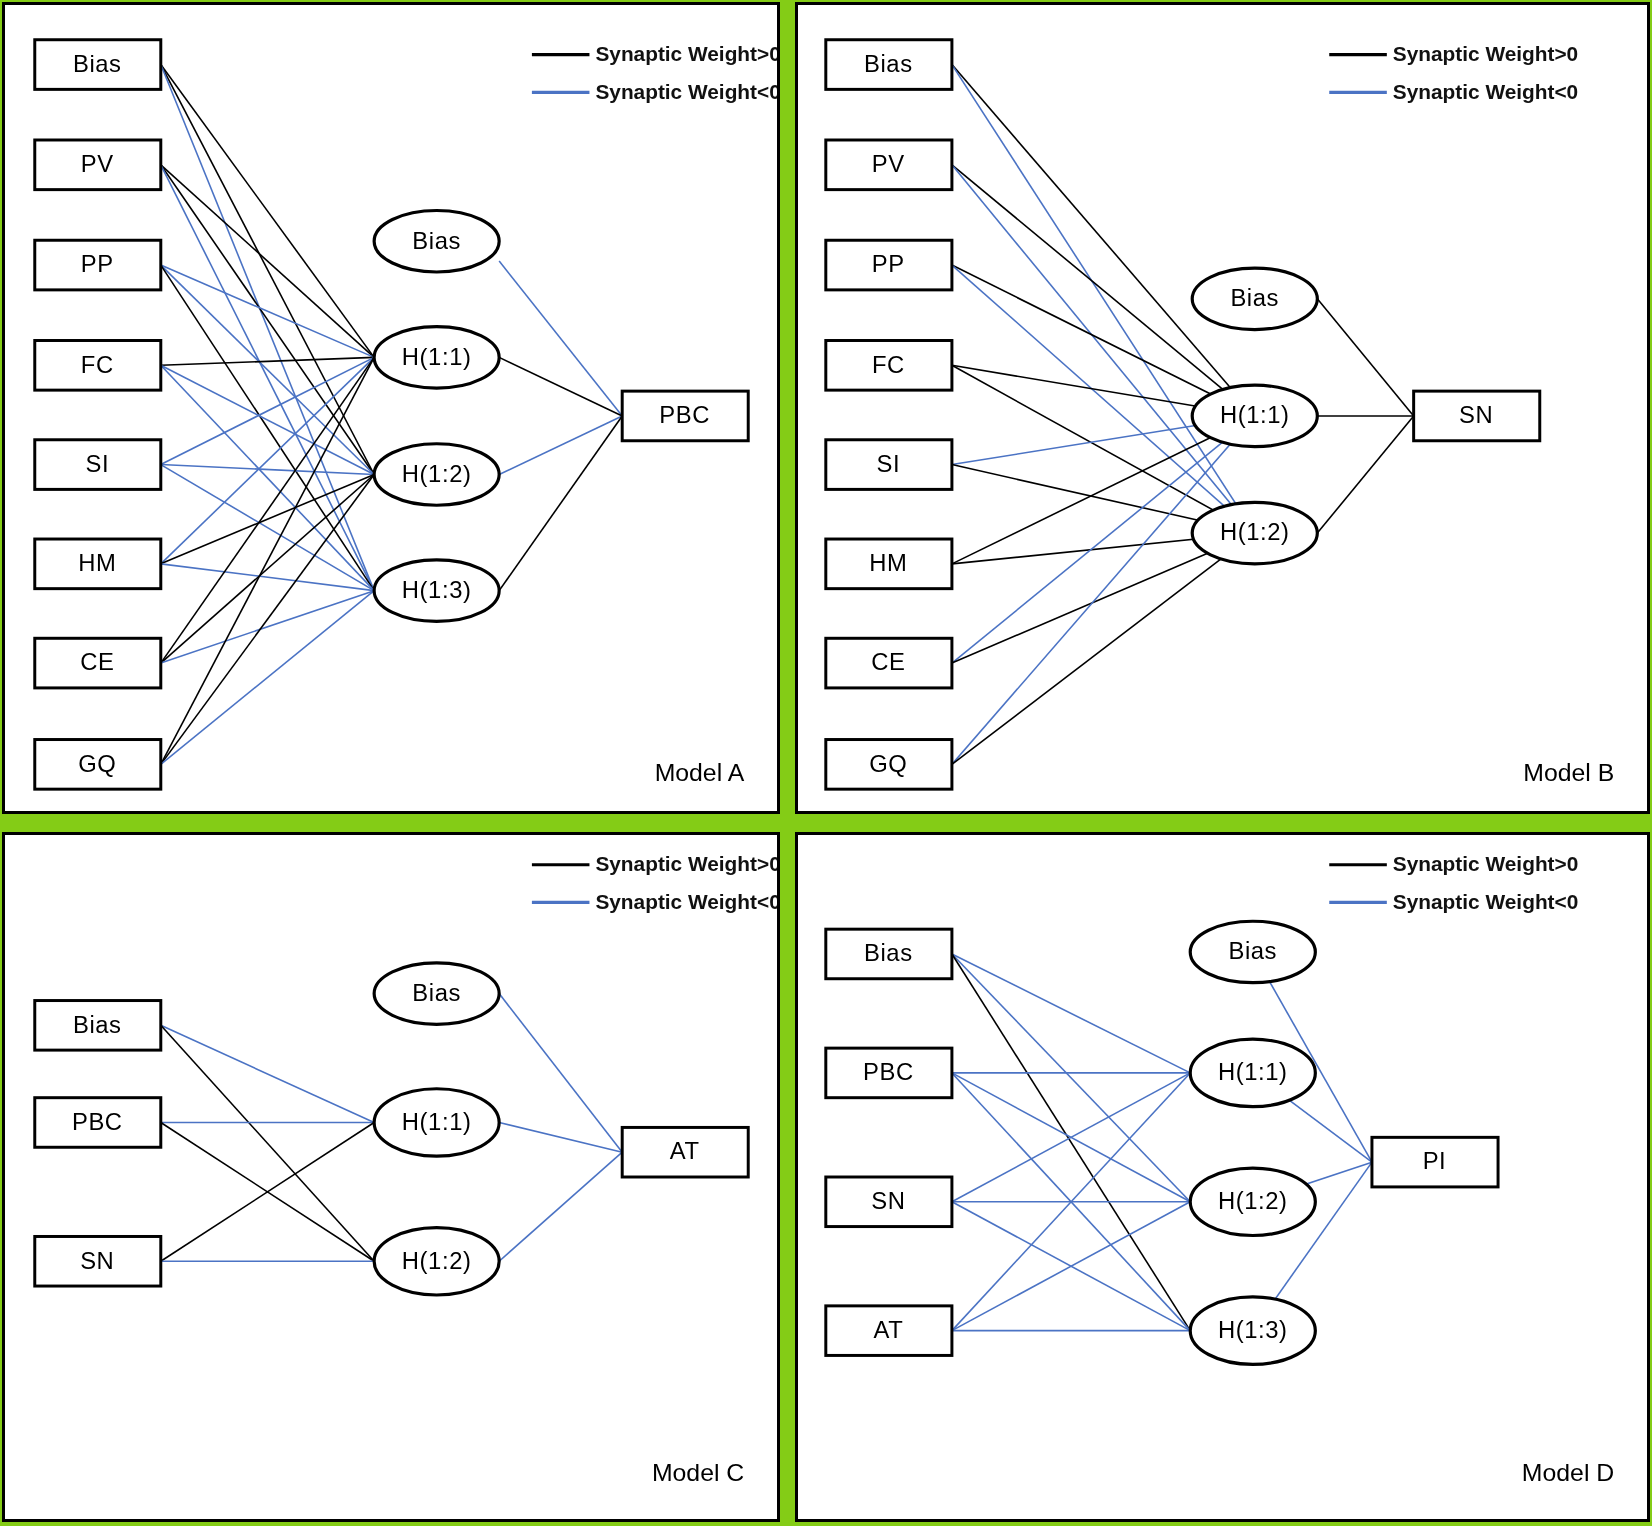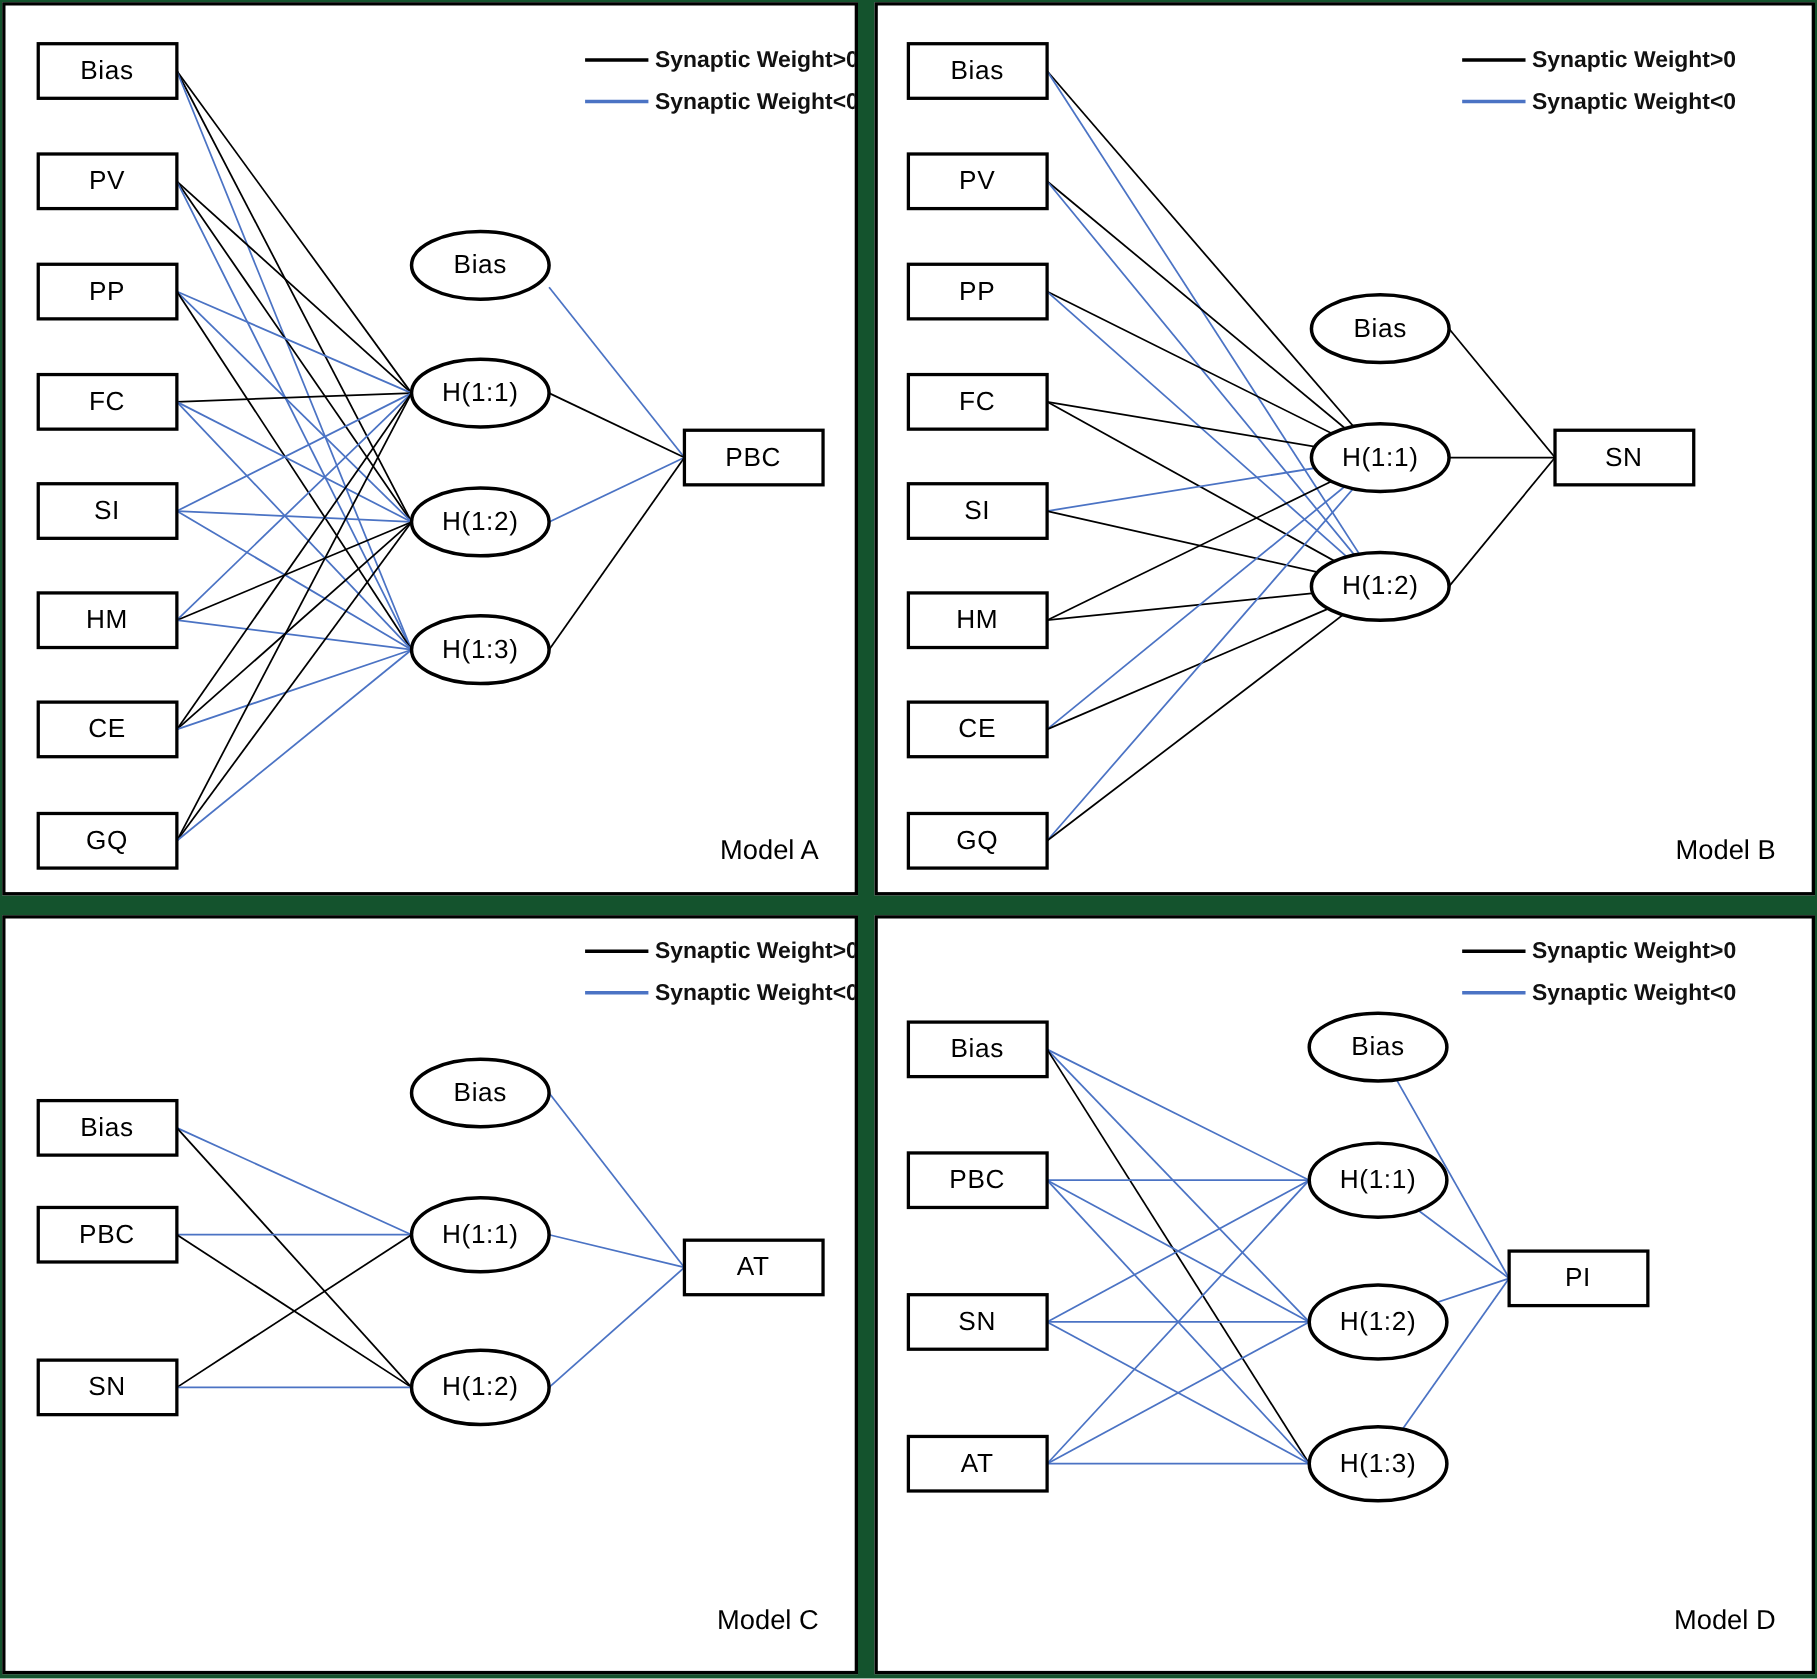--- a/index.html
+++ b/index.html
@@ -5,21 +5,21 @@
   html, body {
     margin: 0;
     padding: 0;
     background: #ffffff;
     font-family: "Liberation Sans", sans-serif;
   }
   #page {
     position: relative;
     width: 1652px;
     height: 1526px;
-    background: #14532d;
+    background: #84cc16;
     overflow: hidden;
   }
   .panel {
     position: absolute;
     border: 3px solid #000000;
     background: #ffffff;
     box-sizing: border-box;
   }
   .panel-svg {
     position: absolute;

